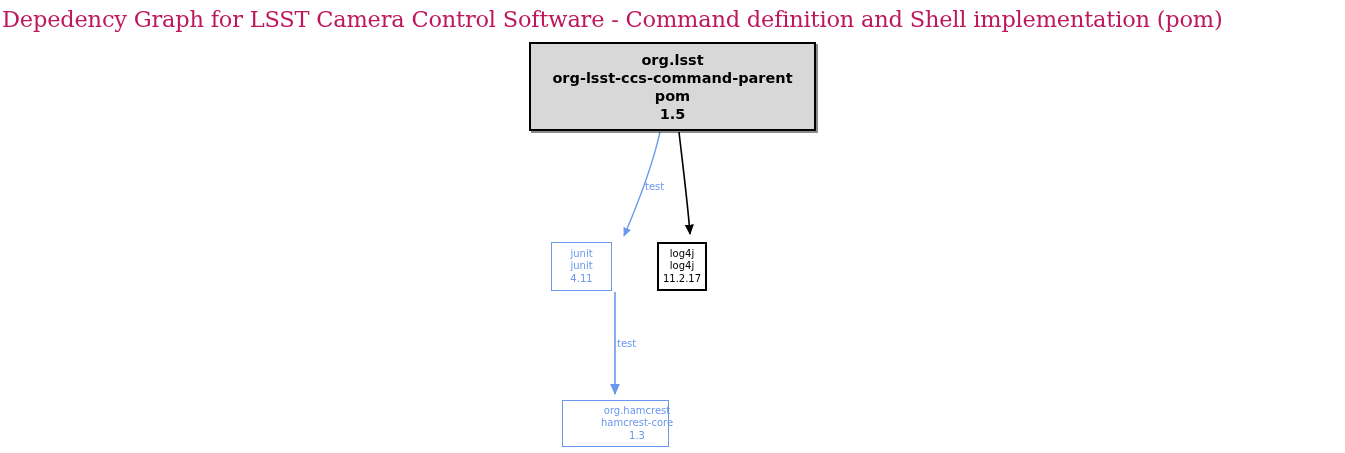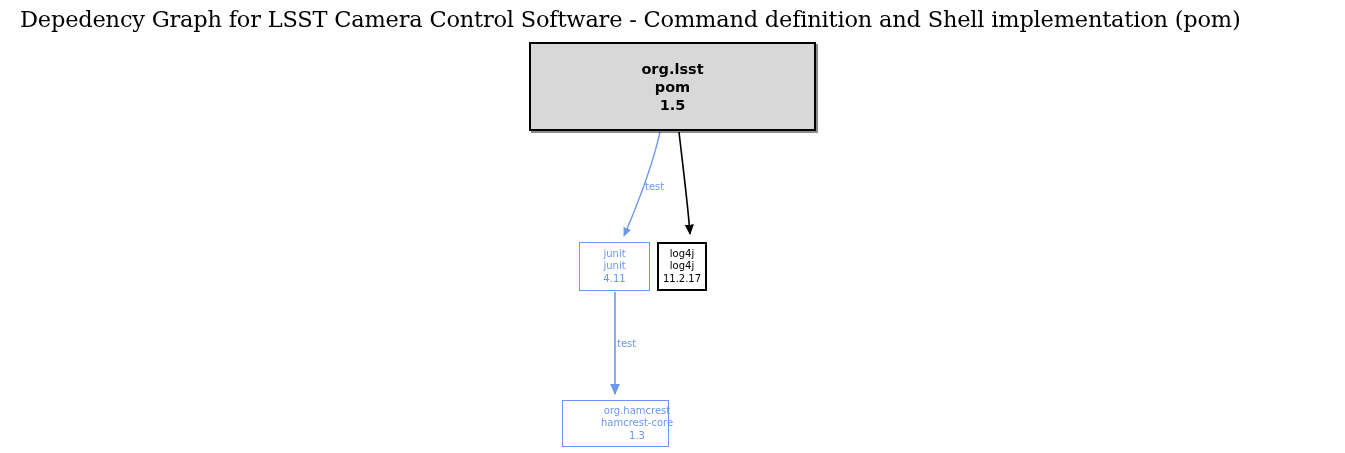--- a/index.html
+++ b/index.html
@@ -10,27 +10,27 @@
   #canvas {
     position: relative;
     width: 1345px;
     height: 453px;
     background: #ffffff;
     overflow: hidden;
     font-family: "DejaVu Sans", sans-serif;
   }
   #graph-title {
     position: absolute;
-    left: 20px;
+    left: 2px;
     top: 6px;
     width: 1310px;
     font-family: "DejaVu Serif", serif;
     font-size: 22.5px;
     line-height: 26px;
-    color: #000000;
+    color: #be185d;
     white-space: nowrap;
     letter-spacing: -0.2px;
   }
   .node {
     position: absolute;
     box-sizing: border-box;
     display: flex;
     flex-direction: column;
     align-items: center;
     justify-content: center;
@@ -55,23 +55,23 @@
   }
   #node-root .line {
     font-size: 14.5px;
     font-weight: bold;
     color: #000000;
     line-height: 18px;
   }
 
   
   #node-junit {
-    left: 579px;
+    left: 551px;
     top: 242px;
-    width: 71px;
+    width: 61px;
     height: 49px;
     border: 1.6px solid #6a98ed;
   }
   #node-junit .line {
     font-size: 10px;
     color: #6a98ed;
     line-height: 12.5px;
   }
 
   
@@ -153,20 +153,21 @@
 
     <path id="edge-junit-hamcrest" d="M 615 292 L 615 394" fill="none" stroke="#6a98ed" stroke-width="1.6" marker-end="url(#arrow-blue)"></path>
   </svg>
 
   <div class="edge-label" id="edge-label-test-junit">test</div>
 
   <div class="edge-label" id="edge-label-test-hamcrest">test</div>
 
   <div class="node" id="node-root">
     <span class="line">org.lsst</span>
+    <span class="line">org-lsst-ccs-command-parent</span>
     <span class="line">pom</span>
     <span class="line">1.5</span>
   </div>
 
   <div class="node" id="node-junit">
     <span class="line">junit</span>
     <span class="line">junit</span>
     <span class="line">4.11</span>
   </div>
 

